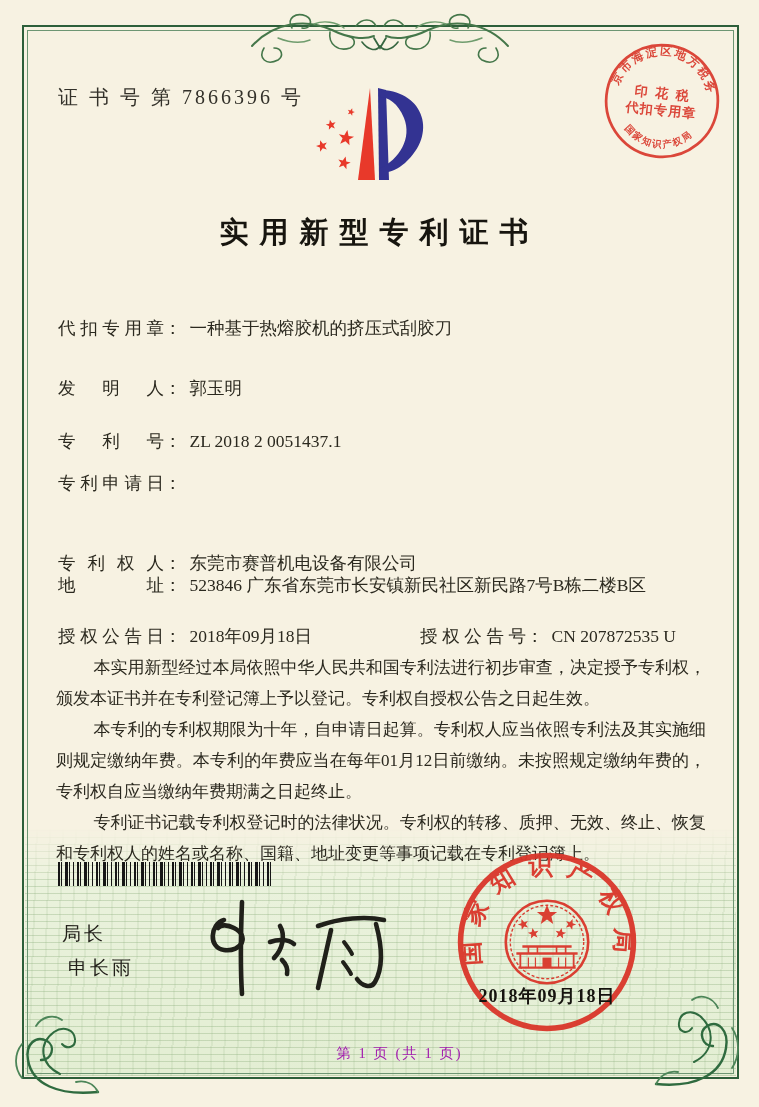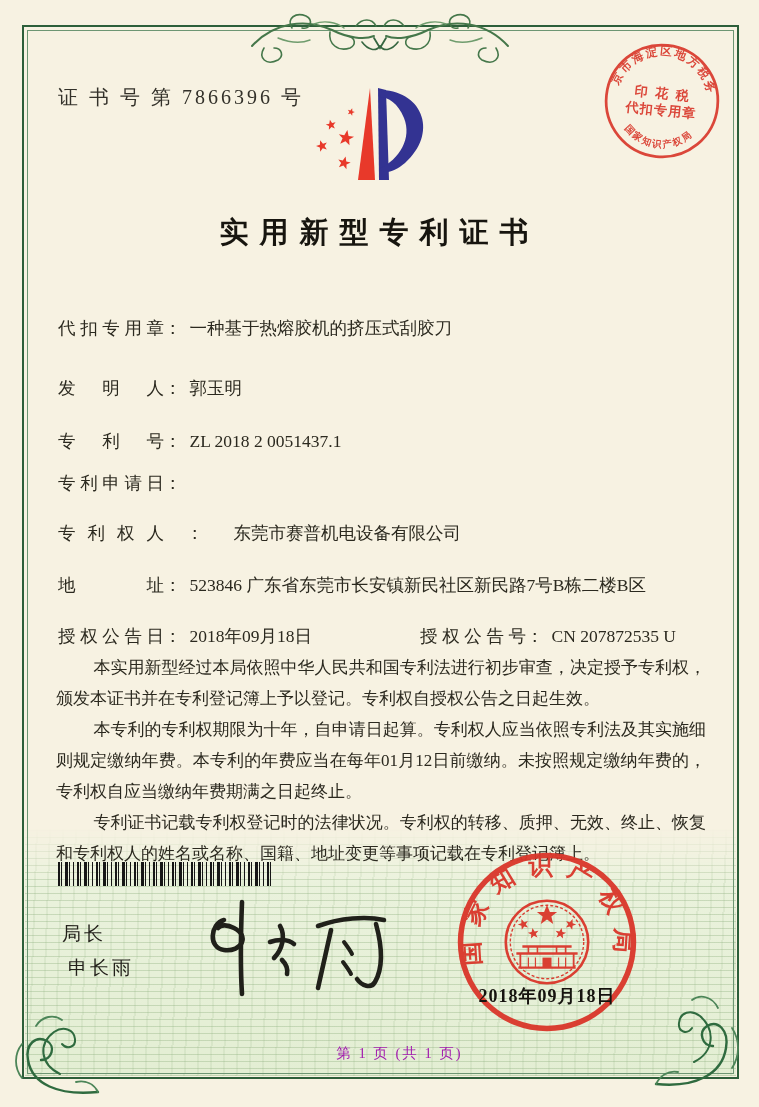--- a/index.html
+++ b/index.html
@@ -159,21 +159,21 @@
   </div>
   <div class="field-row" style="top:427px;justify-content:flex-end;">
     <span class="field-label">专 利 号</span>
       <span class="colon">：</span>
       <span class="field-value">ZL 2018 2 0051437.1</span>
   </div>
   <div class="field-row" style="top:469px;">
     <span class="field-label">专利申请日</span>
       <span class="colon">：</span>
   </div>
-  <div class="field-row" style="top:519px;gap:22px;">
+  <div class="field-row" style="top:549px;">
     <span class="field-label">专 利 权 人</span>
       <span class="colon">：</span>
       <span class="field-value">东莞市赛普机电设备有限公司</span>
   </div>
   <div class="field-row" style="top:571px;">
     <span class="field-label">地 址</span>
       <span class="colon">：</span>
       <span class="field-value">523846 广东省东莞市长安镇新民社区新民路7号B栋二楼B区</span>
   </div>
   <div class="field-row" style="top:622px;">

